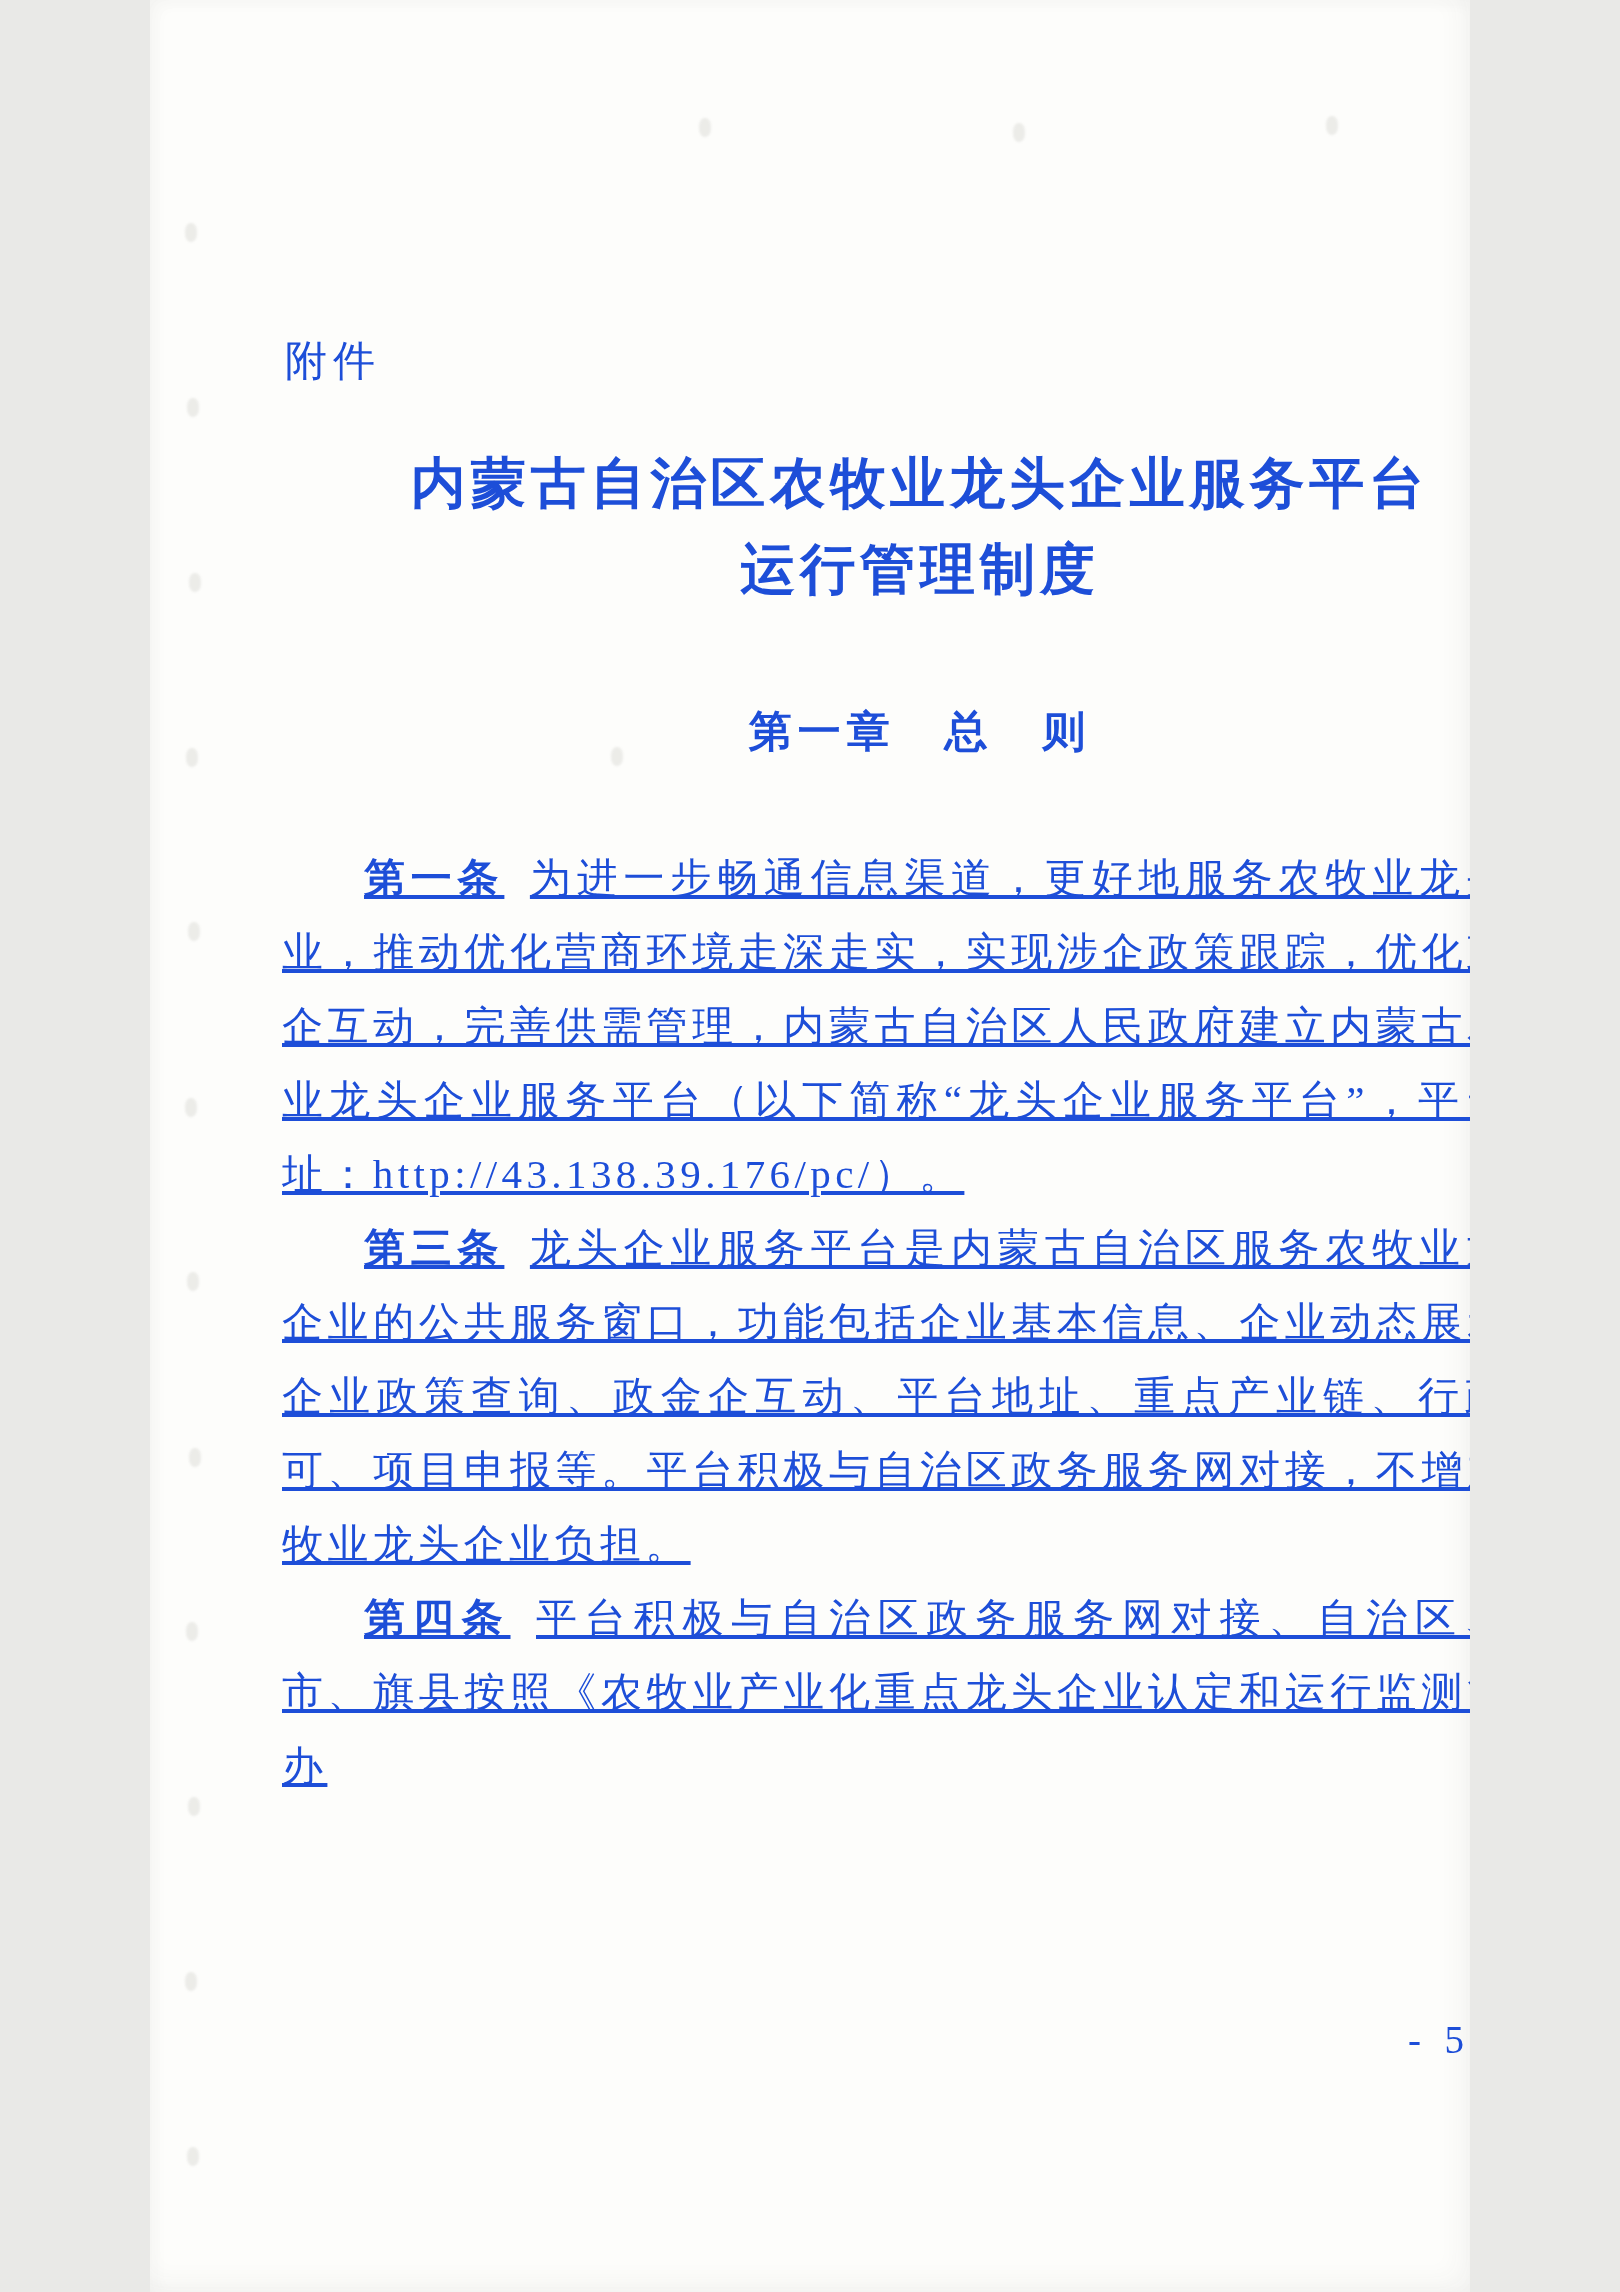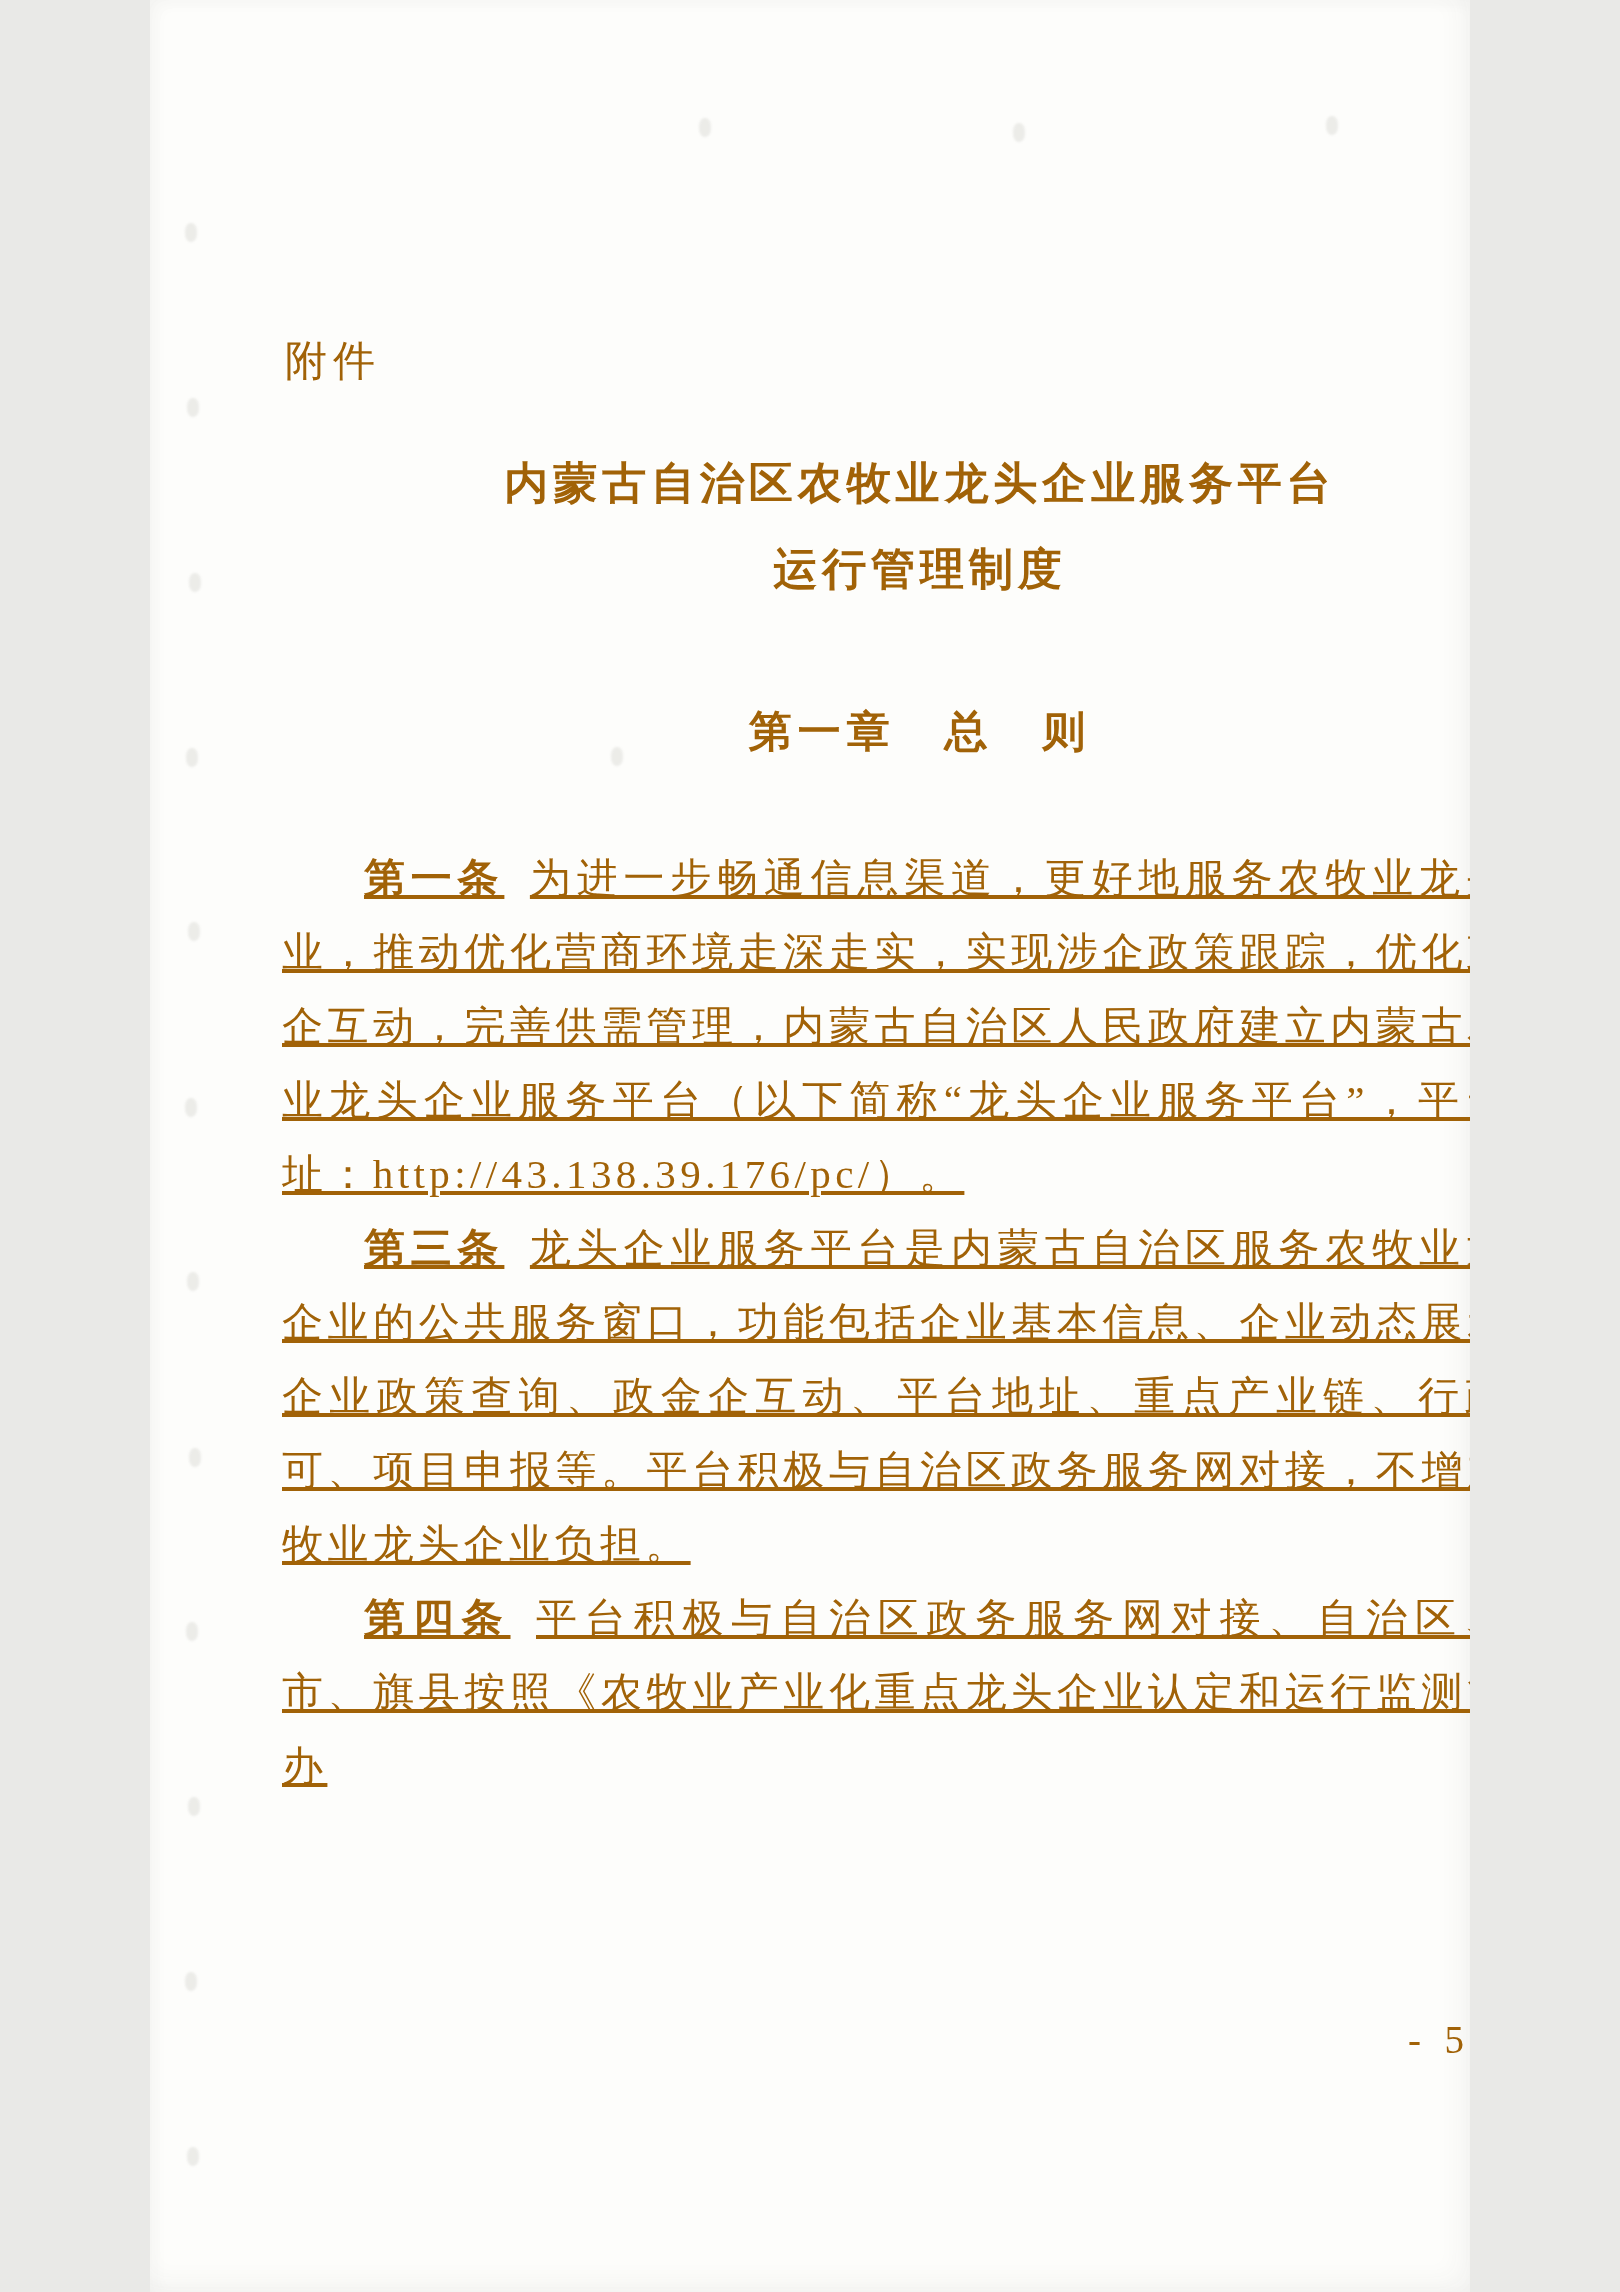--- a/index.html
+++ b/index.html
@@ -7,21 +7,21 @@
     padding: 0;
     background: #e9e9e7;
   }
   .page {
     position: relative;
     width: 1320px;
     height: 2293px;
     margin: 0 auto;
     background: #fdfdfb;
     overflow: hidden;
-    color: #a16207;
+    color: #1d4ed8;
     box-shadow: inset -7.8px -9.8px 25.5px rgba(60,60,55,0.05),
                 inset 4.9px 2.9px 15.7px rgba(60,60,55,0.03);
     font-family: "Liberation Serif", "DejaVu Serif", serif;
   }
 
   
   .attachment {
     position: absolute;
     left: 135px;
     top: 335px;
@@ -35,21 +35,21 @@
   
   .doc-title {
     position: absolute;
     left: 132px;
     top: 441px;
     width: 1276px;
     margin: 0;
     text-align: center;
     font-family: "Liberation Serif", "DejaVu Serif", serif;
     font-weight: bold;
-    font-size: 44px;
+    font-size: 55px;
     line-height: 86px;
     letter-spacing: 4.9px;
   }
   .doc-title .title-line { display: block; }
 
   
   .chapter {
     position: absolute;
     left: 132px;
     top: 704px;

